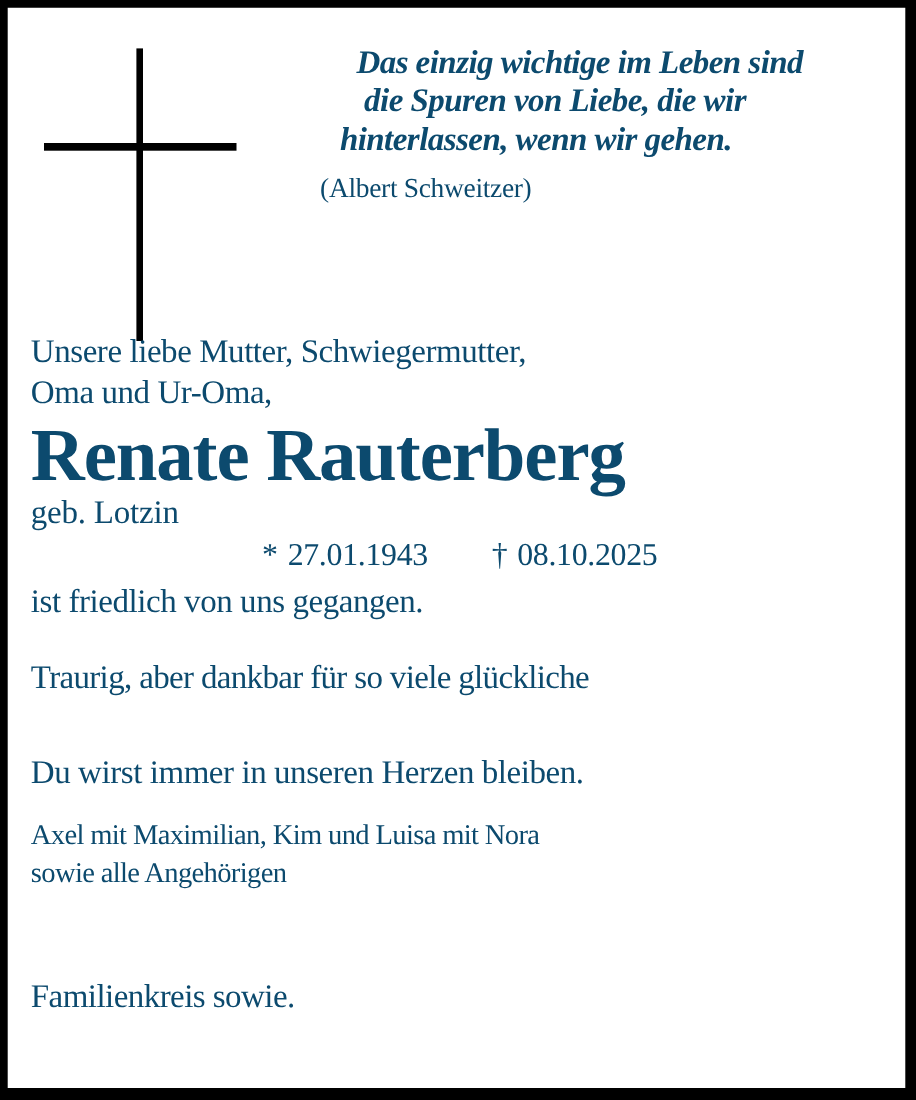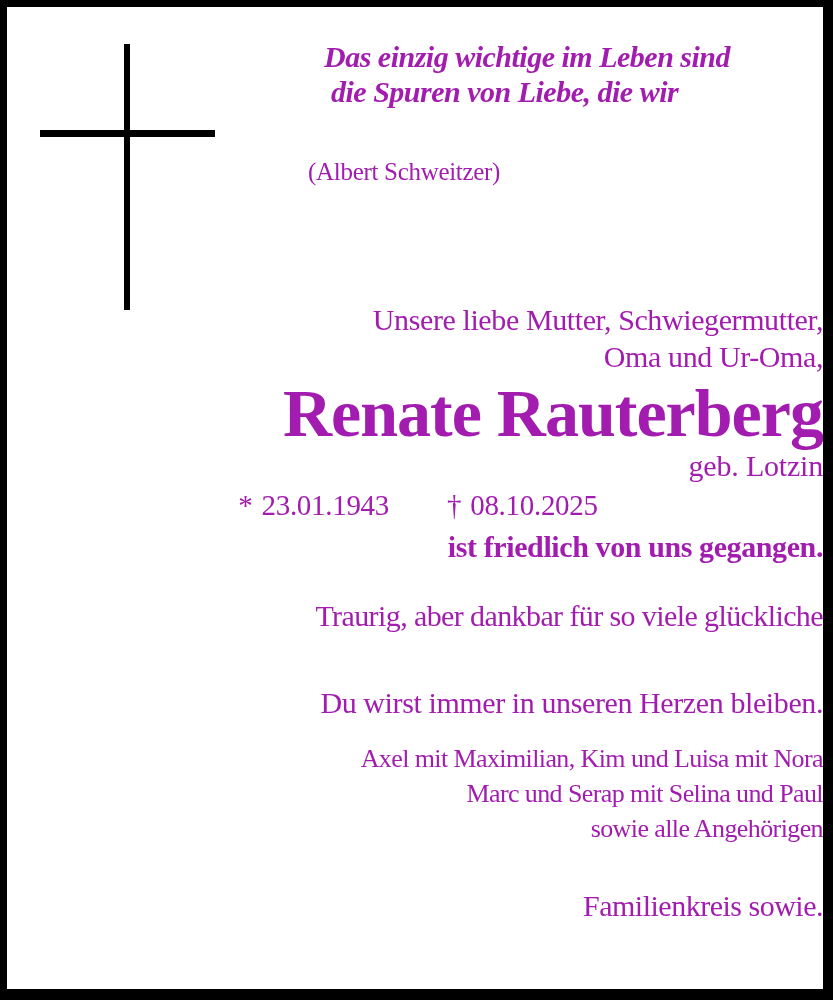--- a/index.html
+++ b/index.html
@@ -9,108 +9,108 @@
     font-family: "Liberation Serif", serif;
   }
   .notice {
     position: relative;
     width: 833px; height: 1000px;
     box-sizing: border-box;
     border-style: solid;
     border-color: #000000;
     border-width: 7px 10px 11px 7px;
     background: #ffffff;
-    color: #a21caf;
+    color: #0c4a6e;
     overflow: hidden;
     padding-left: 19px;
   }
   .abs { position: absolute; }
-  .centered { left: 21px; right: 0; text-align: right; }
+  .centered { left: 21px; right: 0; text-align: left; }
 
   
   .cross-v { left: 117px; top: 37px; width: 6px; height: 266px; background: #000; }
   .cross-h { left: 33px; top: 123px; width: 175px; height: 7px; background: #000; }
 
   
   .quote {
     left: 302px; top: 32px;
     font-size: 30px; line-height: 35px;
     font-weight: bold; font-style: italic;
     letter-spacing: -0.5px;
     white-space: nowrap;
   }
   .q1 { padding-left: 15px; }
   .q2 { padding-left: 22px; }
   .q3 { padding-left: 0; }
   .attribution {
-    left: 301px; top: 150px;
+    left: 284px; top: 150px;
     font-size: 25px; line-height: 29px;
     letter-spacing: -0.3px;
     white-space: nowrap;
   }
 
   .salutation { top: 294px; font-size: 30px; line-height: 37px; letter-spacing: -0.4px; }
   .name { top: 374px; font-size: 68px; line-height: 64px; font-weight: bold; letter-spacing: -1px; white-space: nowrap; }
   .maiden { top: 444px; font-size: 30px; line-height: 30px; letter-spacing: -0.2px; }
 
   .dates {
     top: 482px; left: 6px; right: 0;
     font-size: 29px; line-height: 33px;
     display: flex; justify-content: center; gap: 58px;
     letter-spacing: -0.3px;
   }
   .date-group { white-space: nowrap; }
   .sym { margin-right: 9px; }
 
-  .passing { top: 523px; font-size: 30px; line-height: 34px; letter-spacing: -0.4px; font-weight: bold; }
+  .passing { top: 523px; font-size: 30px; line-height: 34px; letter-spacing: -0.4px; }
   .farewell { top: 592px; font-size: 30px; line-height: 34px; letter-spacing: -0.6px; font-family: Liberation Serif, serif; }
   .remembrance { top: 679px; font-size: 30px; line-height: 34px; letter-spacing: -0.4px; }
   .mourners { top: 734px; font-size: 26px; line-height: 35px; font-weight: normal; letter-spacing: -0.6px; }
   .service { top: 881px; font-size: 30px; line-height: 35px; letter-spacing: -0.5px; }
 </style>
 </head>
 <body>
 
 <div class="notice">
 
   <div>
     <div class="abs cross-v"></div>
     <div class="abs cross-h"></div>
   </div>
 
   <div class="abs quote">
     <div class="q1">Das einzig wichtige im Leben sind</div>
     <div class="q2">die Spuren von Liebe, die wir</div>
+    <div class="q3">hinterlassen, wenn wir gehen.</div>
   </div>
   <div class="abs attribution">(Albert Schweitzer)</div>
 
   <div class="abs centered salutation">
     <div>Unsere liebe Mutter, Schwiegermutter,</div>
     <div>Oma und Ur-Oma,</div>
   </div>
 
   <div class="abs centered name">Renate Rauterberg</div>
   <div class="abs centered maiden">geb. Lotzin</div>
 
   <div class="abs dates">
-    <span class="date-group"><span class="sym">*</span><span>23.01.1943</span></span>
+    <span class="date-group"><span class="sym">*</span><span>27.01.1943</span></span>
     <span class="date-group"><span class="sym">†</span><span>08.10.2025</span></span>
   </div>
 
   <div class="abs centered passing">ist friedlich von uns gegangen.</div>
 
   <div class="abs centered farewell">
     <div>Traurig, aber dankbar für so viele glückliche</div>
   </div>
 
   <div class="abs centered remembrance">Du wirst immer in unseren Herzen bleiben.</div>
 
   <div class="abs centered mourners">
     <div>Axel mit Maximilian, Kim und Luisa mit Nora</div>
-    <div>Marc und Serap mit Selina und Paul</div>
     <div>sowie alle Angehörigen</div>
   </div>
 
   <div class="abs centered service">
     <div>Familienkreis sowie.</div>
   </div>
 
 </div>
 
 </body></html>

